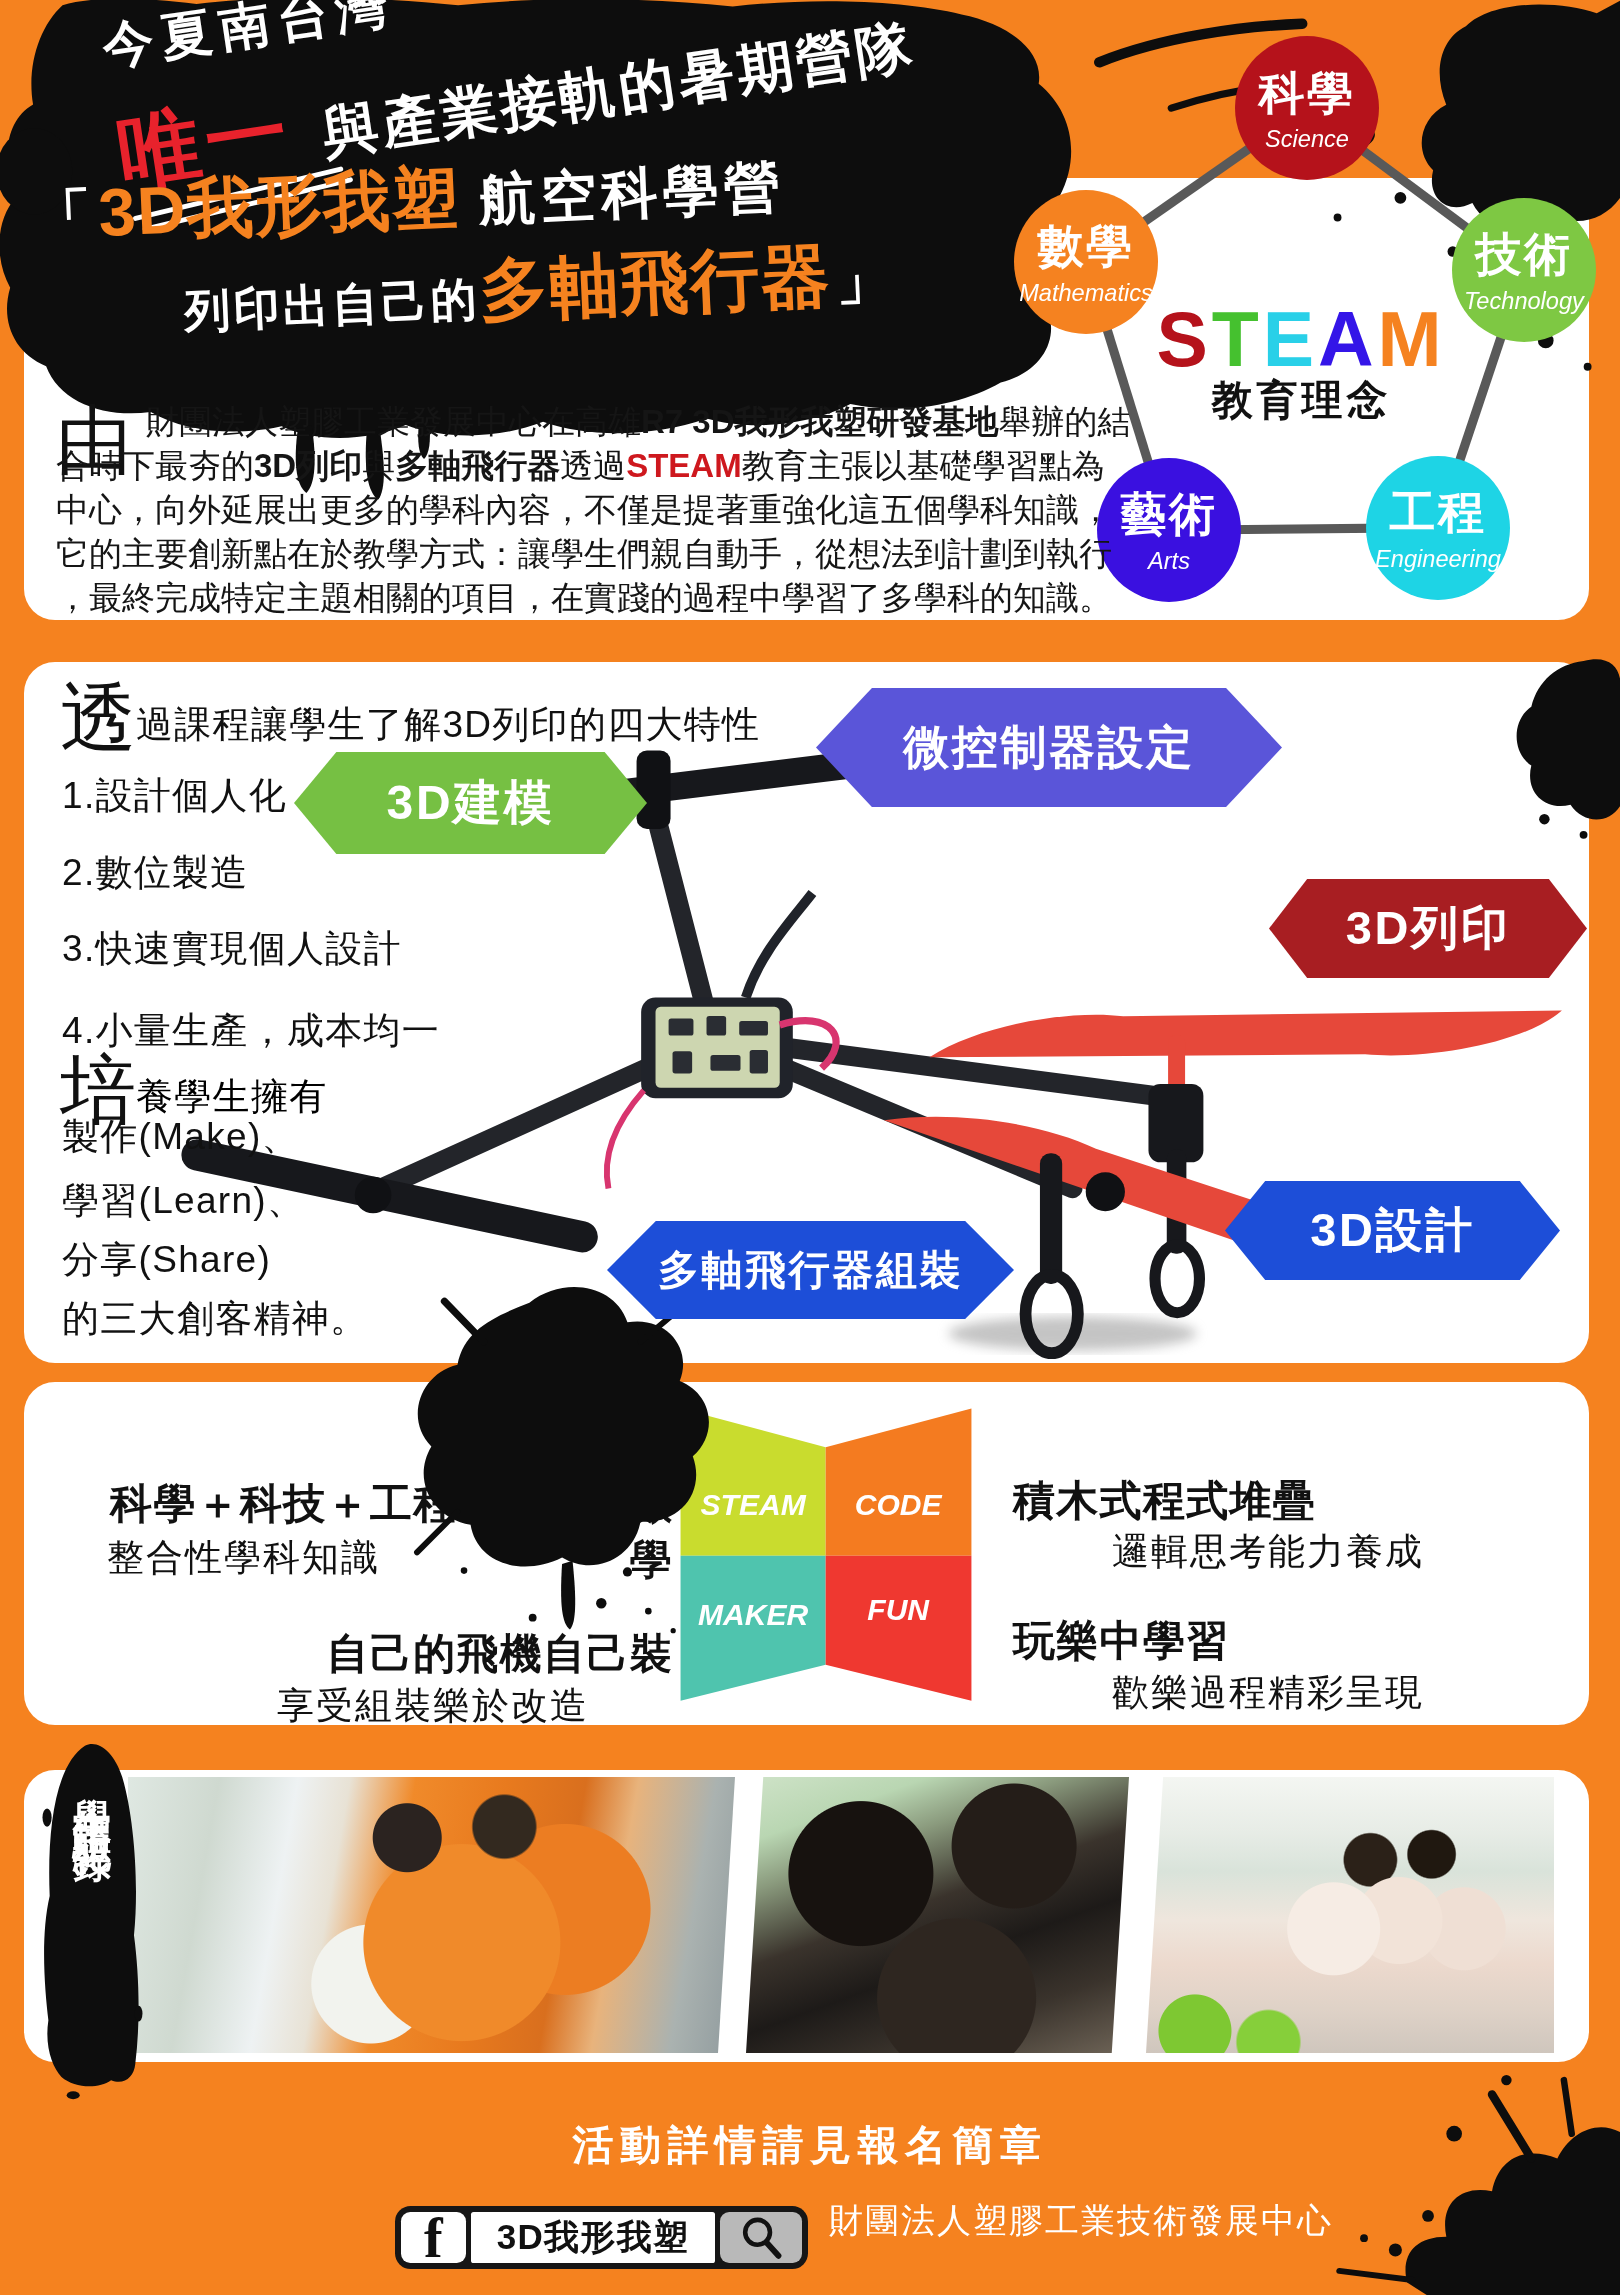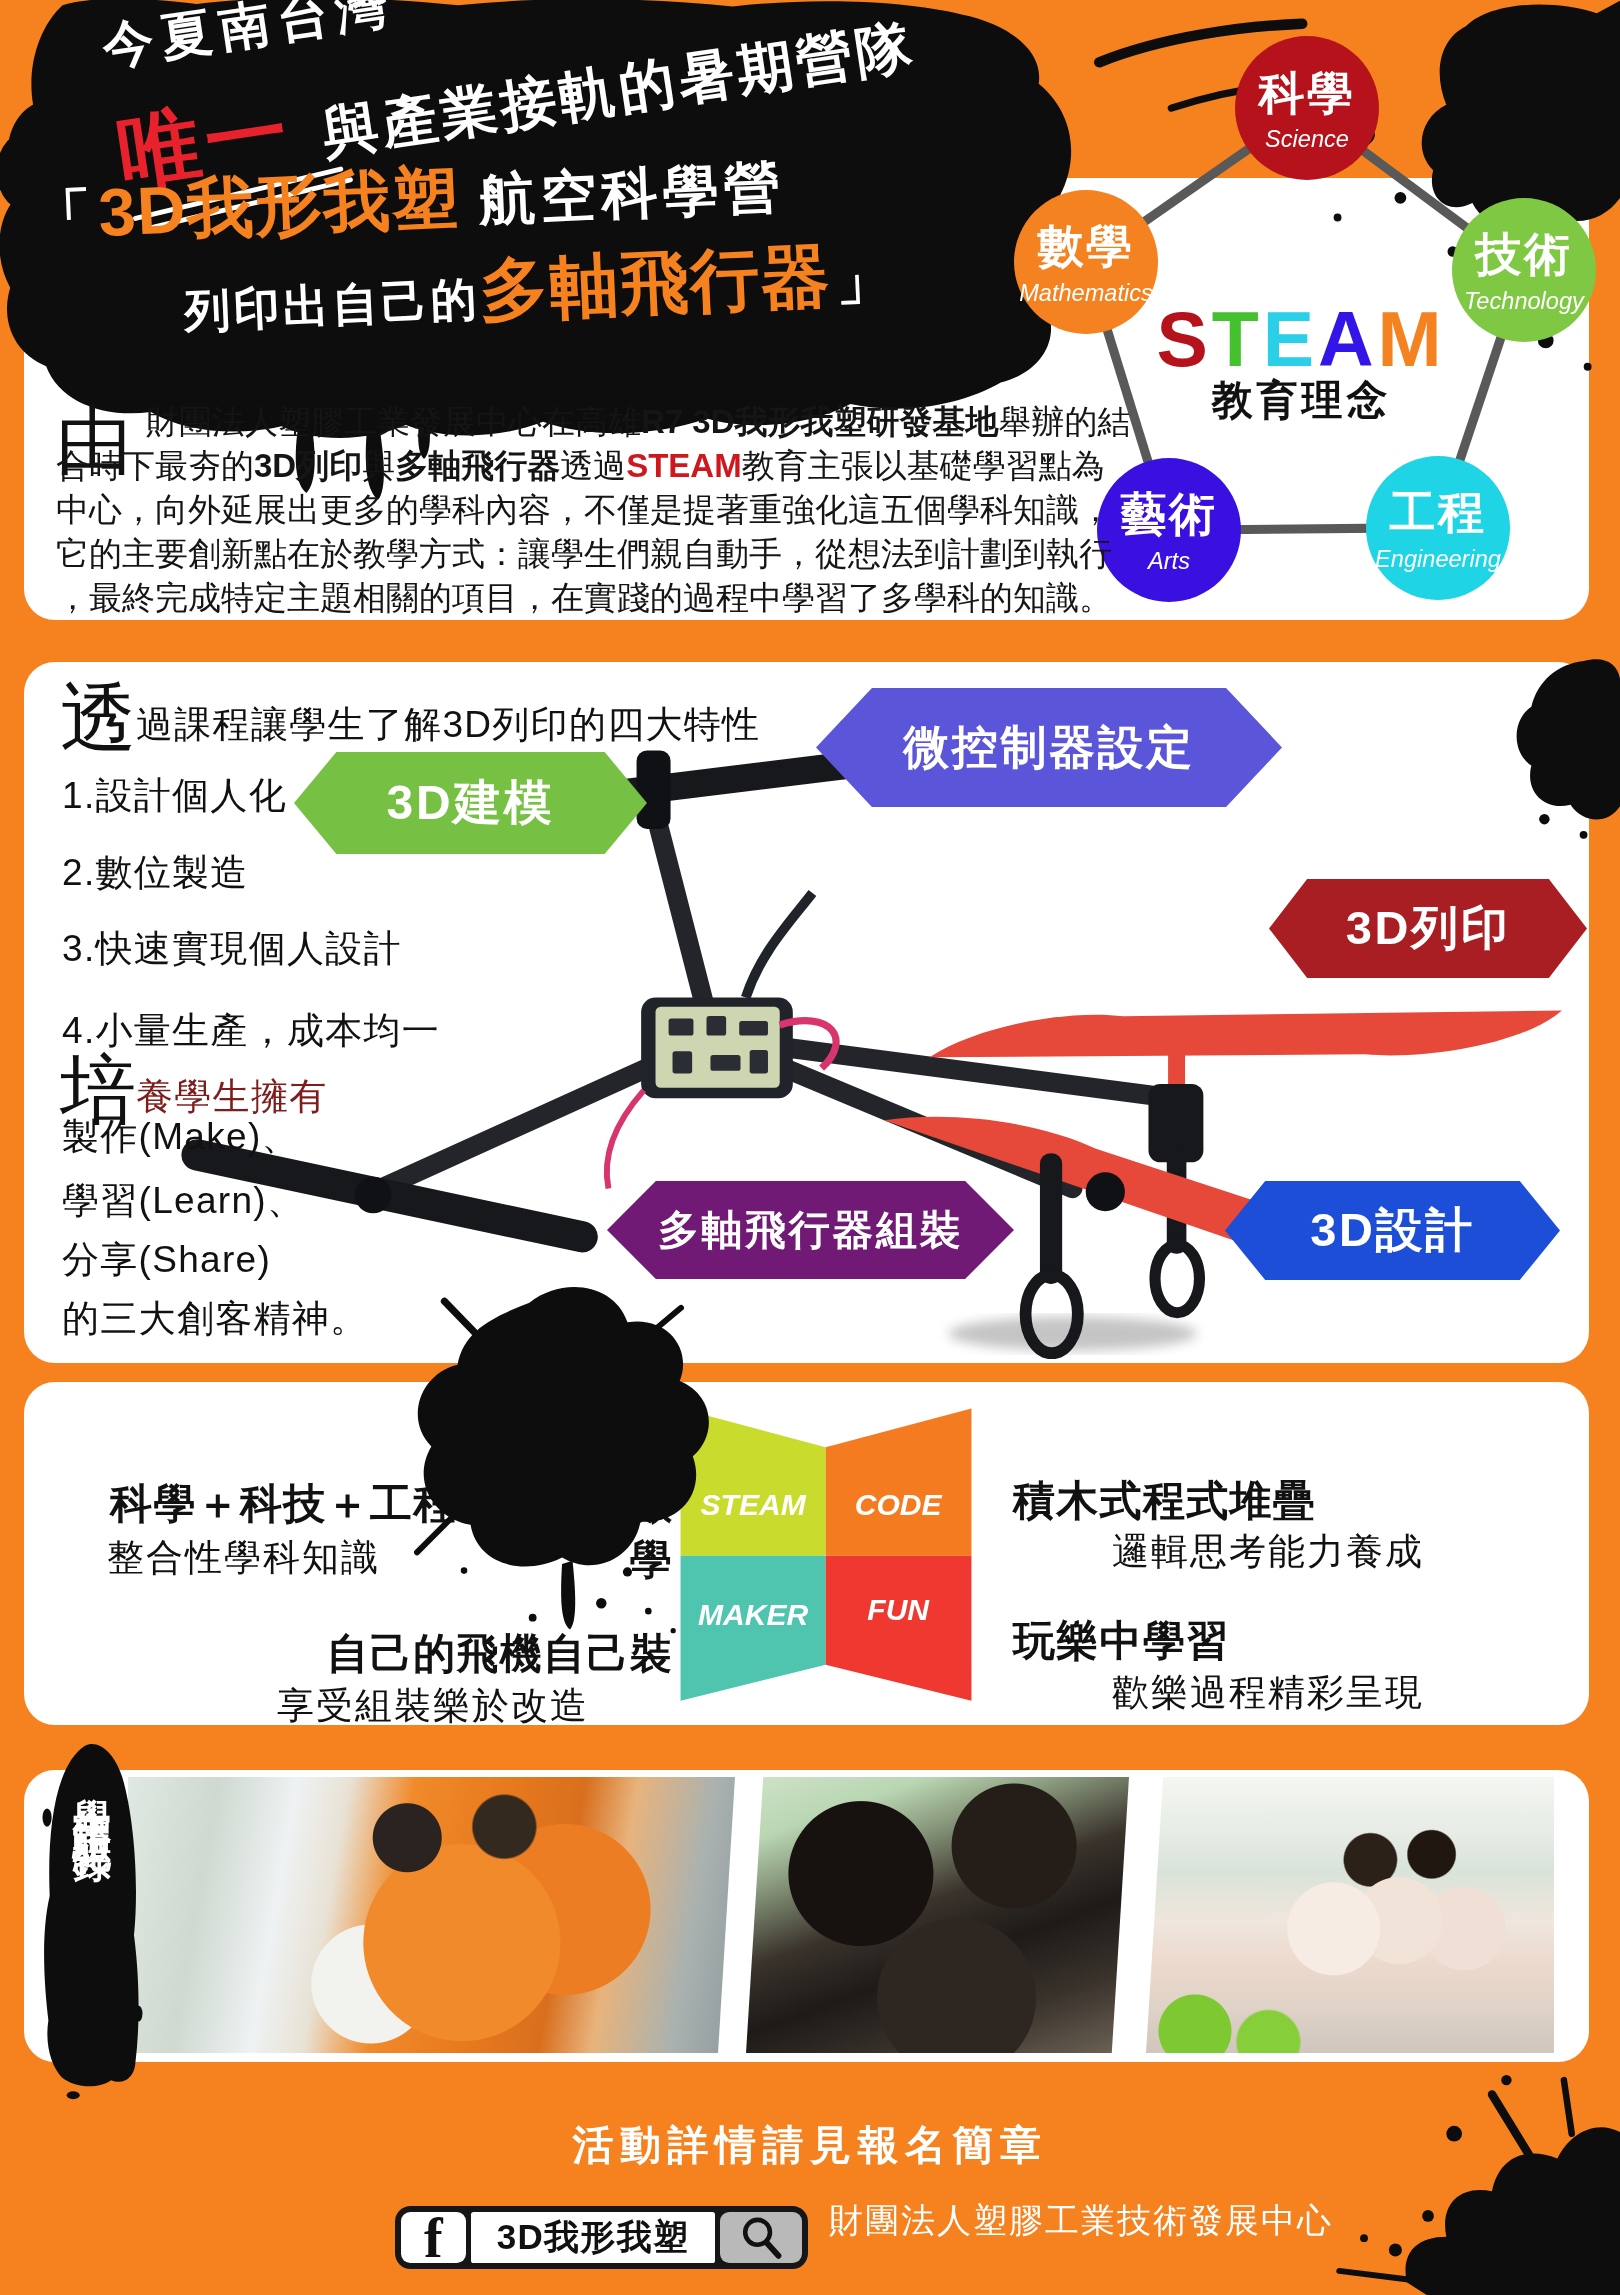--- a/index.html
+++ b/index.html
@@ -55,21 +55,21 @@
   #intro-text .r{color:#CE181E;font-weight:700;}
 
   
   .drop{font-size:76px;color:#111;line-height:1;}
   #feat-head{position:absolute;left:60px;top:680px;display:flex;align-items:flex-end;z-index:7;}
   #feat-head .rest{font-size:37px;color:#111;margin-bottom:6.5px;letter-spacing:1.3px;}
   #feat-head .bold{font-weight:400;}
   .fitem{position:absolute;left:62px;font-size:37px;color:#111;letter-spacing:1.3px;z-index:7;}
   #fi0{top:771px;} #fi1{top:848px;} #fi2{top:924px;} #fi3{top:1006px;}
   #cult-head{position:absolute;left:60px;top:1052px;display:flex;align-items:flex-end;z-index:7;}
-  #cult-head .rest{font-size:37px;color:#7f1d1d;margin-bottom:6.5px;letter-spacing:1.3px;}
+  #cult-head .rest{font-size:37px;color:#000000;margin-bottom:6.5px;letter-spacing:1.3px;}
   .mline{position:absolute;left:62px;font-size:37px;color:#111;letter-spacing:1.3px;z-index:7;}
   #ml0{top:1112px;} #ml1{top:1176px;} #ml2{top:1235px;} #ml3{top:1294px;}
   .hexlabel{position:absolute;display:flex;align-items:center;justify-content:center;
             color:#fff;font-weight:700;z-index:8;letter-spacing:2.6px;
             clip-path:polygon(0 50%,12% 0,88% 0,100% 50%,88% 100%,12% 100%);}
   #hex-model{left:294px;top:752px;width:353px;height:102px;font-size:48px;}
   #hex-mcu{left:816px;top:688px;width:466px;height:119px;font-size:46px;text-align:right;}
   #hex-print{left:1269px;top:879px;width:318px;height:99px;font-size:47px;}
   #hex-assembly{left:607px;top:1181px;width:407px;height:98px;font-size:41px;}
   #hex-design{left:1225px;top:1181px;width:335px;height:99px;font-size:47px;}
@@ -358,21 +358,21 @@
 
   <div class="hexlabel" id="hex-model" style="background: rgb(118, 192, 67);">
     <span>3D建模</span>
   </div>
   <div class="hexlabel" id="hex-mcu" style="background: rgb(90, 85, 217);">
     <span>微控制器設定</span>
   </div>
   <div class="hexlabel" id="hex-print" style="background: rgb(168, 30, 34);">
     <span>3D列印</span>
   </div>
-  <div class="hexlabel" id="hex-assembly" style="background: #701a75;">
+  <div class="hexlabel" id="hex-assembly" style="background: #1d4ed8; margin-top: 40px;">
     <span>多軸飛行器組裝</span>
   </div>
   <div class="hexlabel" id="hex-design" style="background: #1d4ed8;">
     <span>3D設計</span>
   </div>
 
   <div class="bt" id="bt1">科學＋科技＋工程＋藝術＋數學</div>
   <div class="bs" id="bs1">整合性學科知識</div>
   <div class="bt" id="bt2">自己的飛機自己裝</div>
   <div class="bs" id="bs2">享受組裝樂於改造</div>

